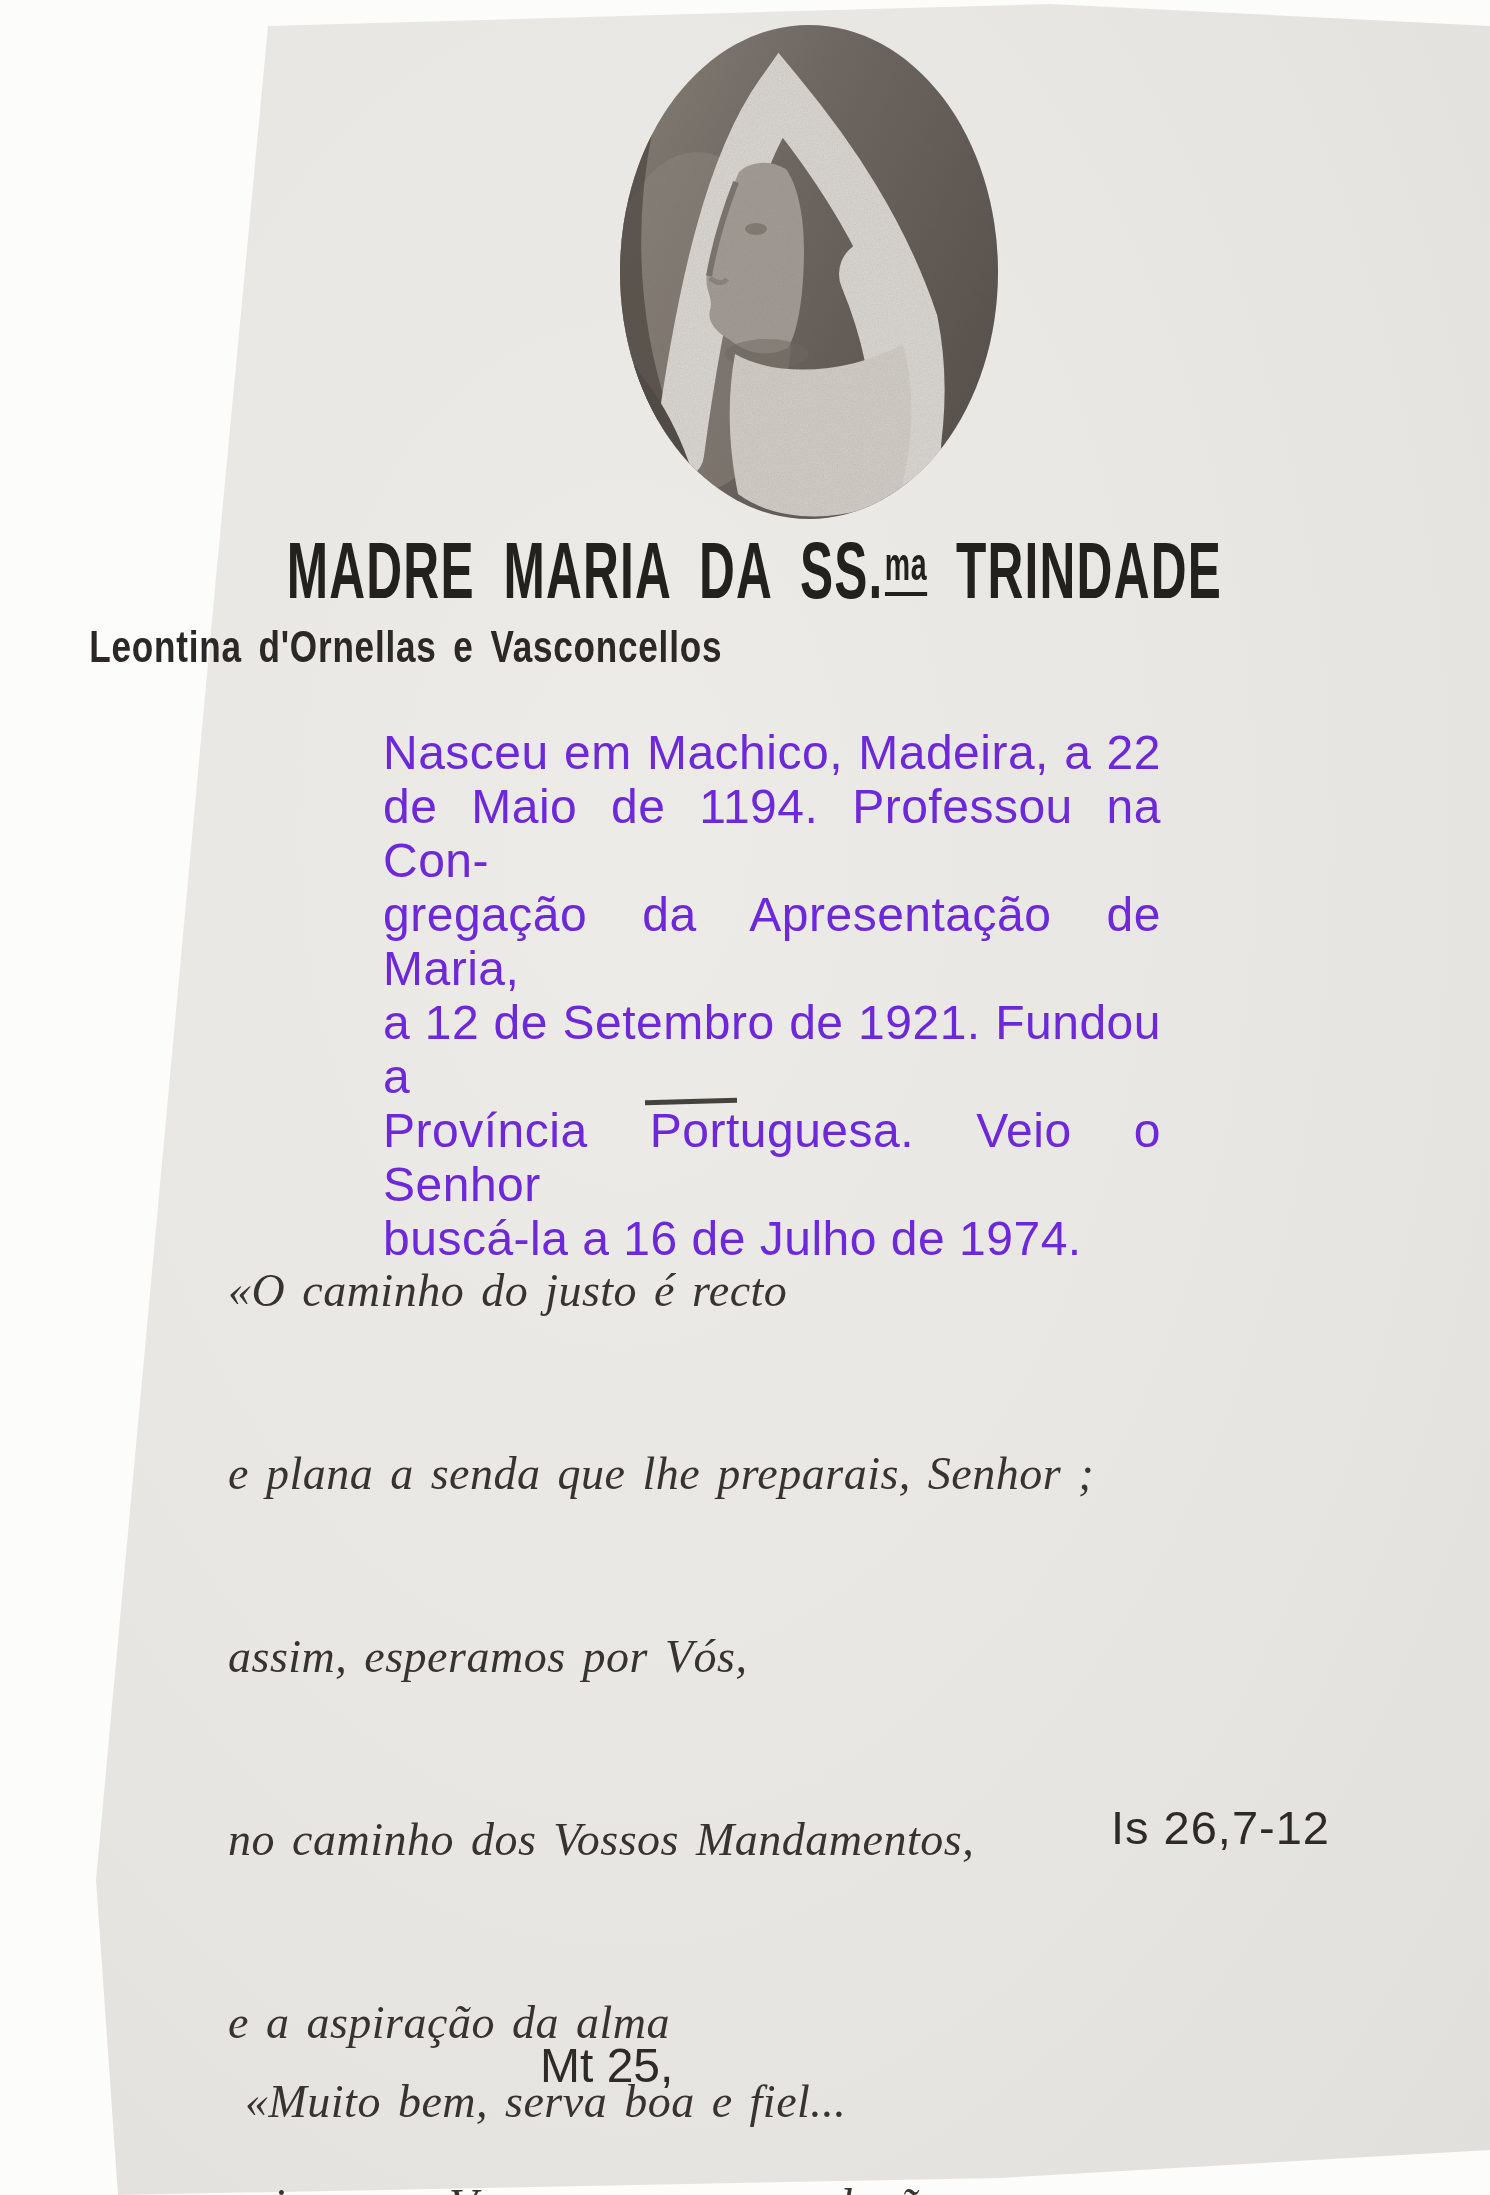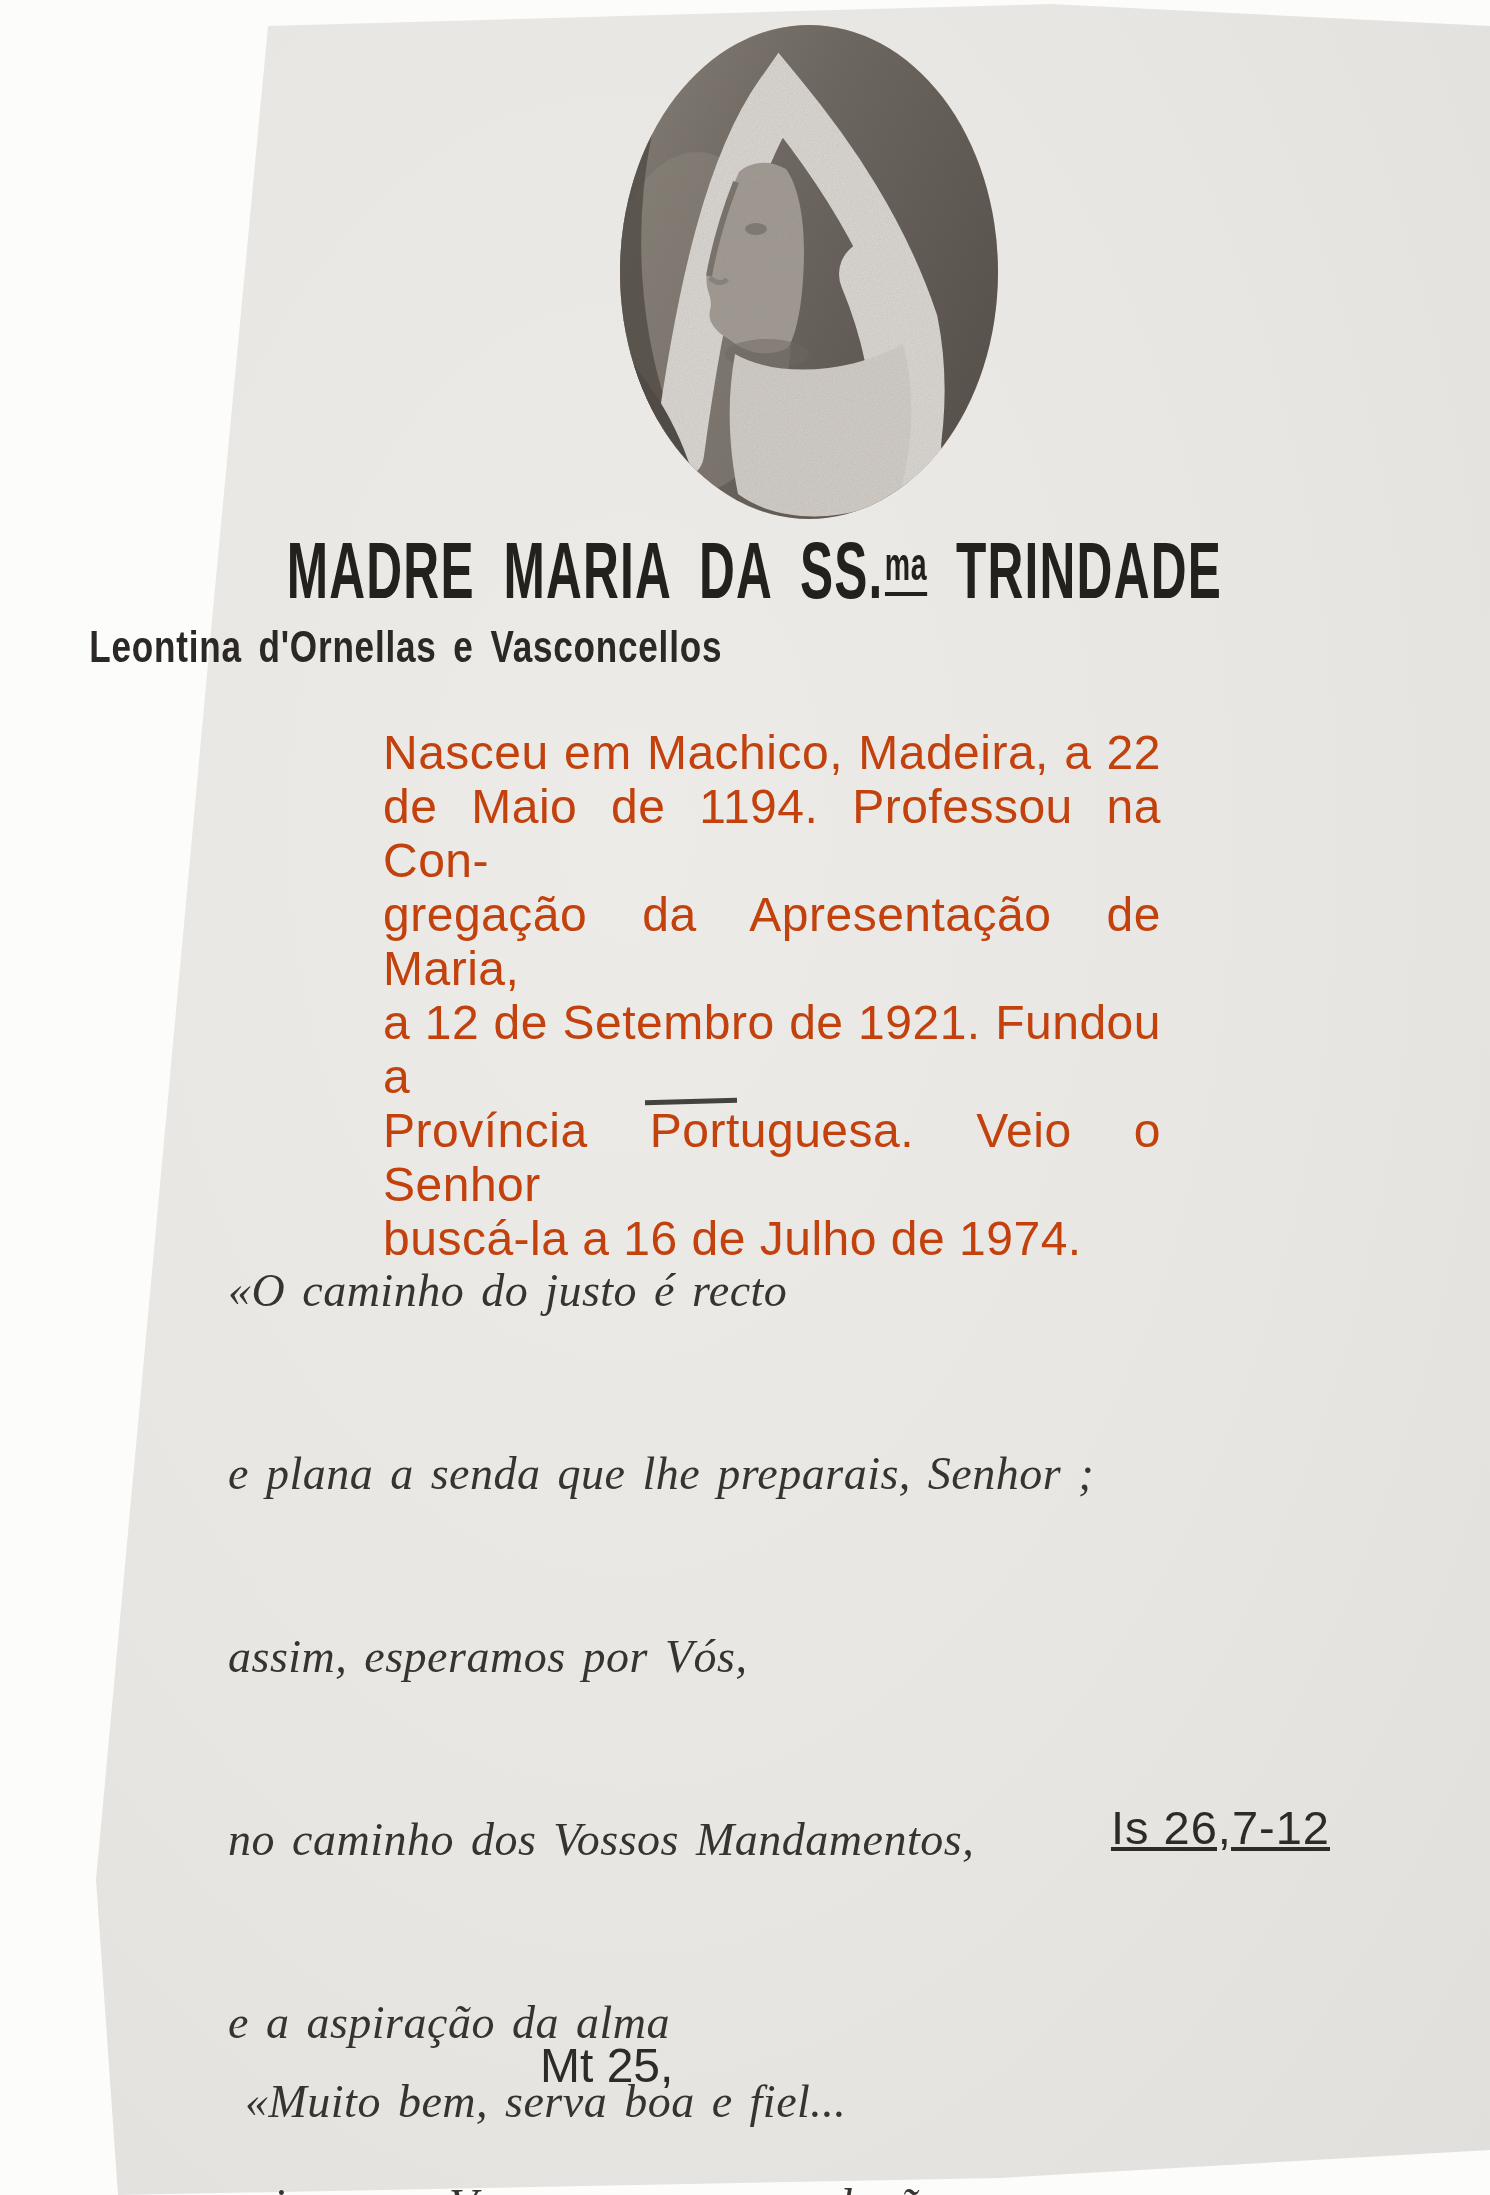--- a/index.html
+++ b/index.html
@@ -38,34 +38,34 @@
   }
   #subtitle-wrap{left:0;top:624px;width:1490px;text-align:left;}
   #subtitle{
     display:inline-block;transform:scaleX(0.78);transform-origin:50% 50%;
     font-size:45px;font-weight:700;letter-spacing:1px;word-spacing:8px;
     color:#2b2825;white-space:pre;line-height:1;
   }
 
   
   #bio{left:383px;top:726px;width:778px;font-size:48px;line-height:54px;
-       letter-spacing:0.5px;color:#c2410c;}
+       letter-spacing:0.5px;color:#6d28d9;}
   .bio-line{text-align:justify;text-align-last:justify;white-space:normal;}
   .bio-line.last{text-align-last:left;}
 
   #divider{left:645px;top:1099px;width:92px;height:5px;background:#45413c;
            transform:rotate(-1.5deg);}
 
   
   #poem{left:228px;top:1138px;width:1120px;
         font-family:"Liberation Serif", serif;font-style:italic;
         font-size:46px;line-height:61px;letter-spacing:0.5px;word-spacing:5px;
         color:#37332e;white-space:pre;}
   #poem-ref{left:1030px;top:1800px;width:300px;text-align:right;
-            font-size:47px;color:#2e2b27;letter-spacing:1px;white-space:pre;text-decoration:underline;}
+            font-size:47px;color:#2e2b27;letter-spacing:1px;white-space:pre;}
 
   
   #quote2{left:245px;top:1912px;width:1100px;
           font-family:"Liberation Serif", serif;font-style:italic;
           font-size:46px;line-height:76px;letter-spacing:0.5px;word-spacing:5px;
           color:#37332e;white-space:pre;}
   #quote2-ref{left:540px;top:2038px;width:180px;
               font-size:48px;color:#2e2b27;white-space:pre;}
 </style>
 </head>

